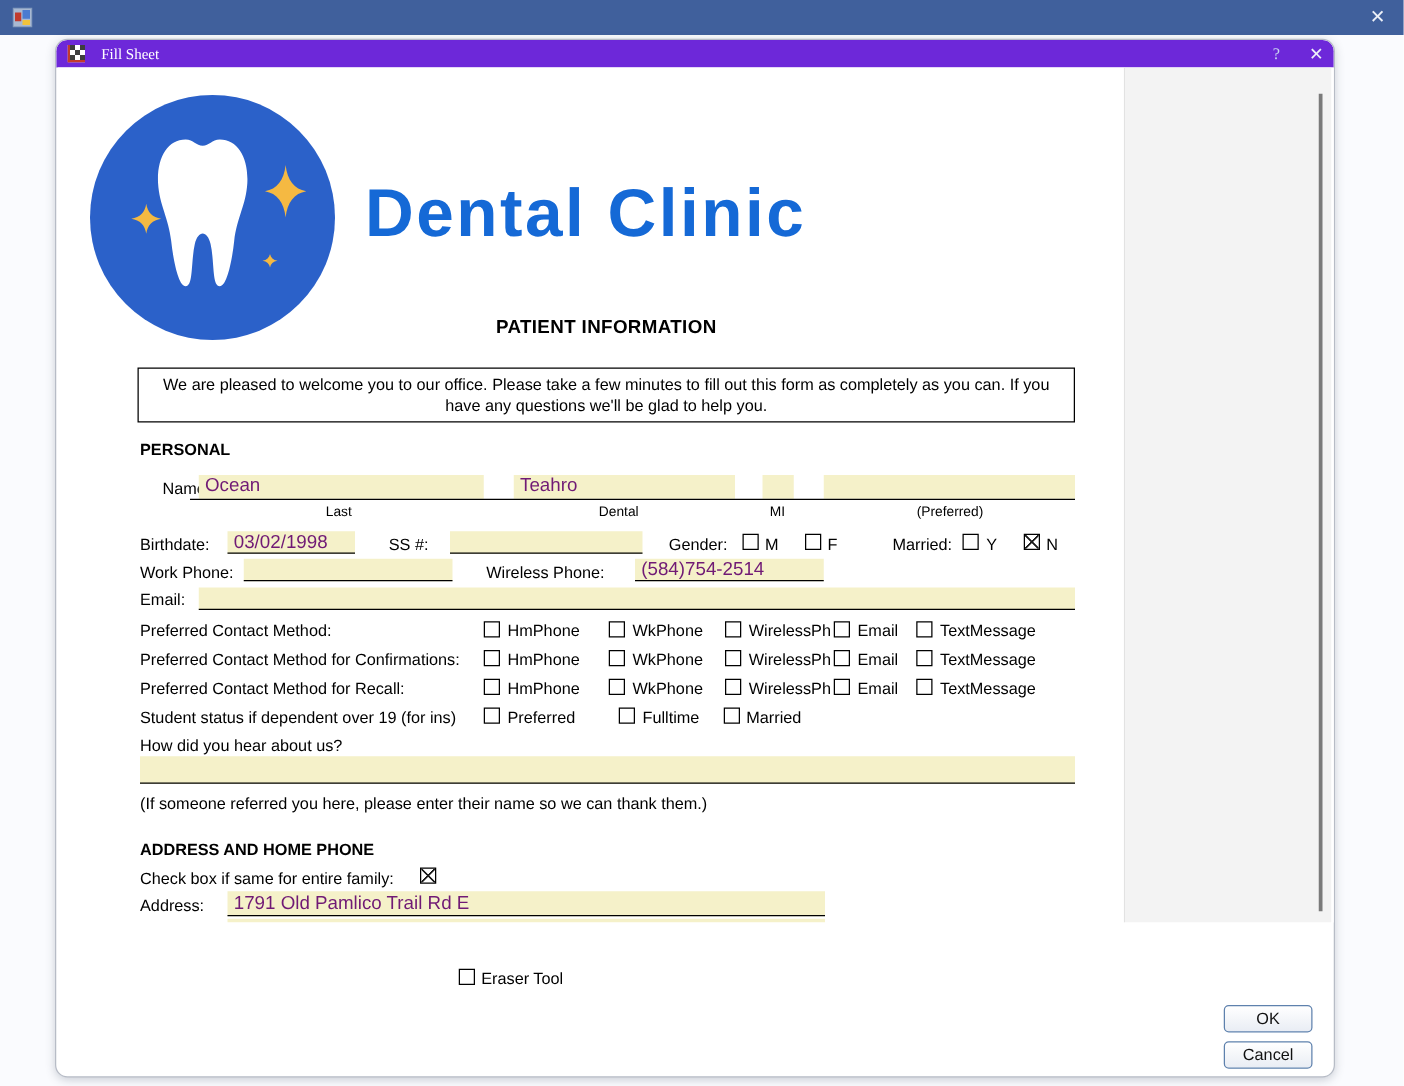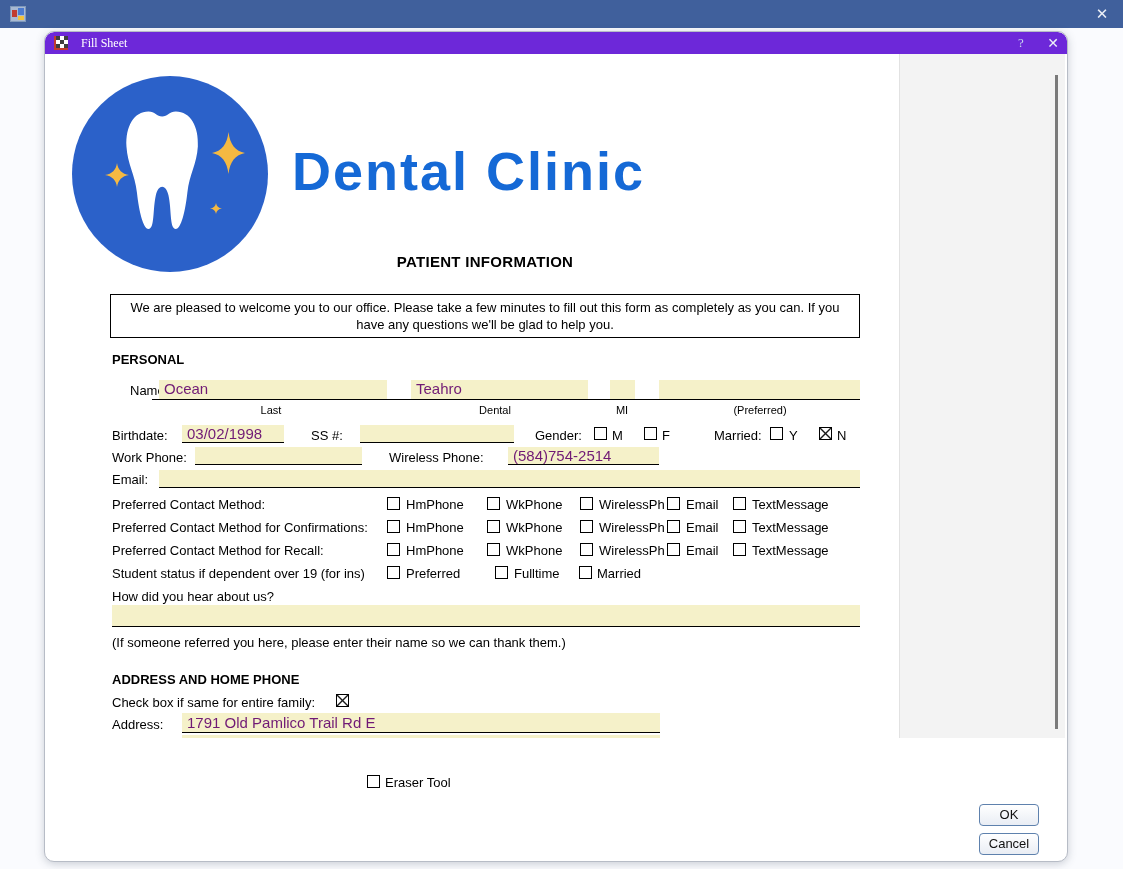--- a/index.html
+++ b/index.html
@@ -42,21 +42,21 @@
       linear-gradient(to top right, transparent 44%, #1a1a1a 47%, #1a1a1a 53%, transparent 56%),
       linear-gradient(to bottom right, transparent 44%, #1a1a1a 47%, #1a1a1a 53%, transparent 56%); }
 
   #brand-name { font-size:54px; font-weight:bold; color:#1569D6; letter-spacing:2px; white-space:nowrap; }
   #patient-heading { font-size:15px; font-weight:bold; text-align:center; letter-spacing:.3px; }
   #welcome-box { border:1px solid #000; font-size:13px; text-align:center; line-height:17px;
     padding:4px 18px; color:#000; }
 
   
   #footer-eraser-label { font-size:13px; }
-  .btn { position:absolute; width:60px; height:22px; border:1px solid #5E81AD; border-radius:4px;
+  .btn { position:absolute; width:71px; height:22px; border:1px solid #5E81AD; border-radius:4px;
     background:linear-gradient(#FFFFFF,#E9EDF4); font-size:13px; color:#111;
     font-family:"Liberation Sans",sans-serif; text-align:center; line-height:20px; cursor:default; }
 </style>
 </head>
 <body>
 
 <div id="window">
 
   <div id="outer-titlebar">
     <svg class="abs" style="left:10px;top:6px" width="16" height="16" viewBox="0 0 16 16">

